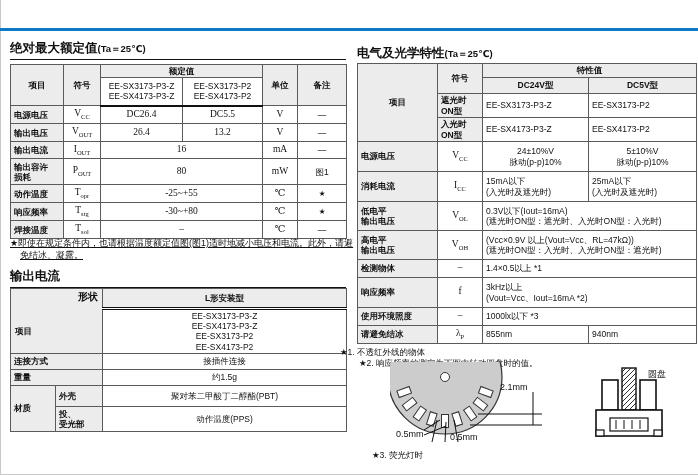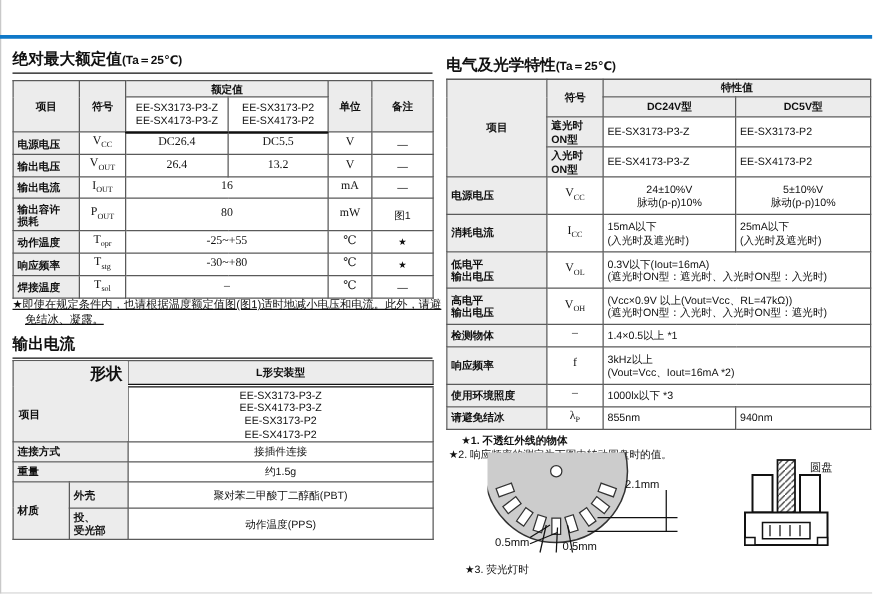--- a/index.html
+++ b/index.html
@@ -23,21 +23,21 @@
   .lft{text-align:left;}
   .pre{white-space:pre-line;}
   .ser{font-family:"Liberation Serif","DejaVu Serif",serif;font-size:9.5px;}
   sub.s{font-size:6.5px;font-family:inherit;}
   .thickbot{border-bottom:2px solid #111;}
   .dbl{border-bottom:3px double #111;}
   .star{font-size:7.5px;}
   .note{position:absolute;font-size:9px;line-height:1.3;padding-left:10px;text-indent:-10px;text-decoration:underline;}
   .fnote{position:absolute;font-size:8.5px;line-height:1.3;}
   .corner{position:relative;}
-  .corner .ct{position:absolute;right:4px;top:2px;font-weight:bold;font-size:13px;}
+  .corner .ct{position:absolute;right:4px;top:2px;font-weight:bold;font-size:10px;}
   .corner .cl{position:absolute;left:4px;top:58%;font-weight:bold;font-size:8.5px;}
   svg text{font-family:"Liberation Sans","DejaVu Sans",sans-serif;}
 </style>
 </head>
 <body>
 
 <div id="page">
   <div class="edge-left"></div>
   <div class="edge-bottom"></div>
 
@@ -253,21 +253,21 @@
     </tr>
     <tr style="height:18px">
       <td class="hd lft">请避免结冰</td>
       <td class="ser ctr"><span>λ</span><sub class="s">P</sub></td>
       <td class="lft">855nm</td>
       <td class="lft">940nm</td>
     </tr>
   </tbody>
     </table>
 
-  <div class="fnote" style="left:369px;top:347px;font-weight:bold;">★1. 不透红外线的物体</div>
+  <div class="fnote" style="left:340px;top:347px;">★1. 不透红外线的物体</div>
   <div class="fnote" style="left:359px;top:358px;">★2. 响应频率的测定为下图中转动圆盘时的值。</div>
   <div class="fnote" style="left:372px;top:450px;">★3. 荧光灯时</div>
 
   <svg style="position:absolute;left:390px;top:362px;" width="185" height="86" viewBox="0 0 185 86">
     <defs>
       <clipPath id="clipdisc">
           <rect x="0" y="0" width="185" height="86"></rect>
         </clipPath>
     </defs>
     <g clip-path="url(#clipdisc)">

